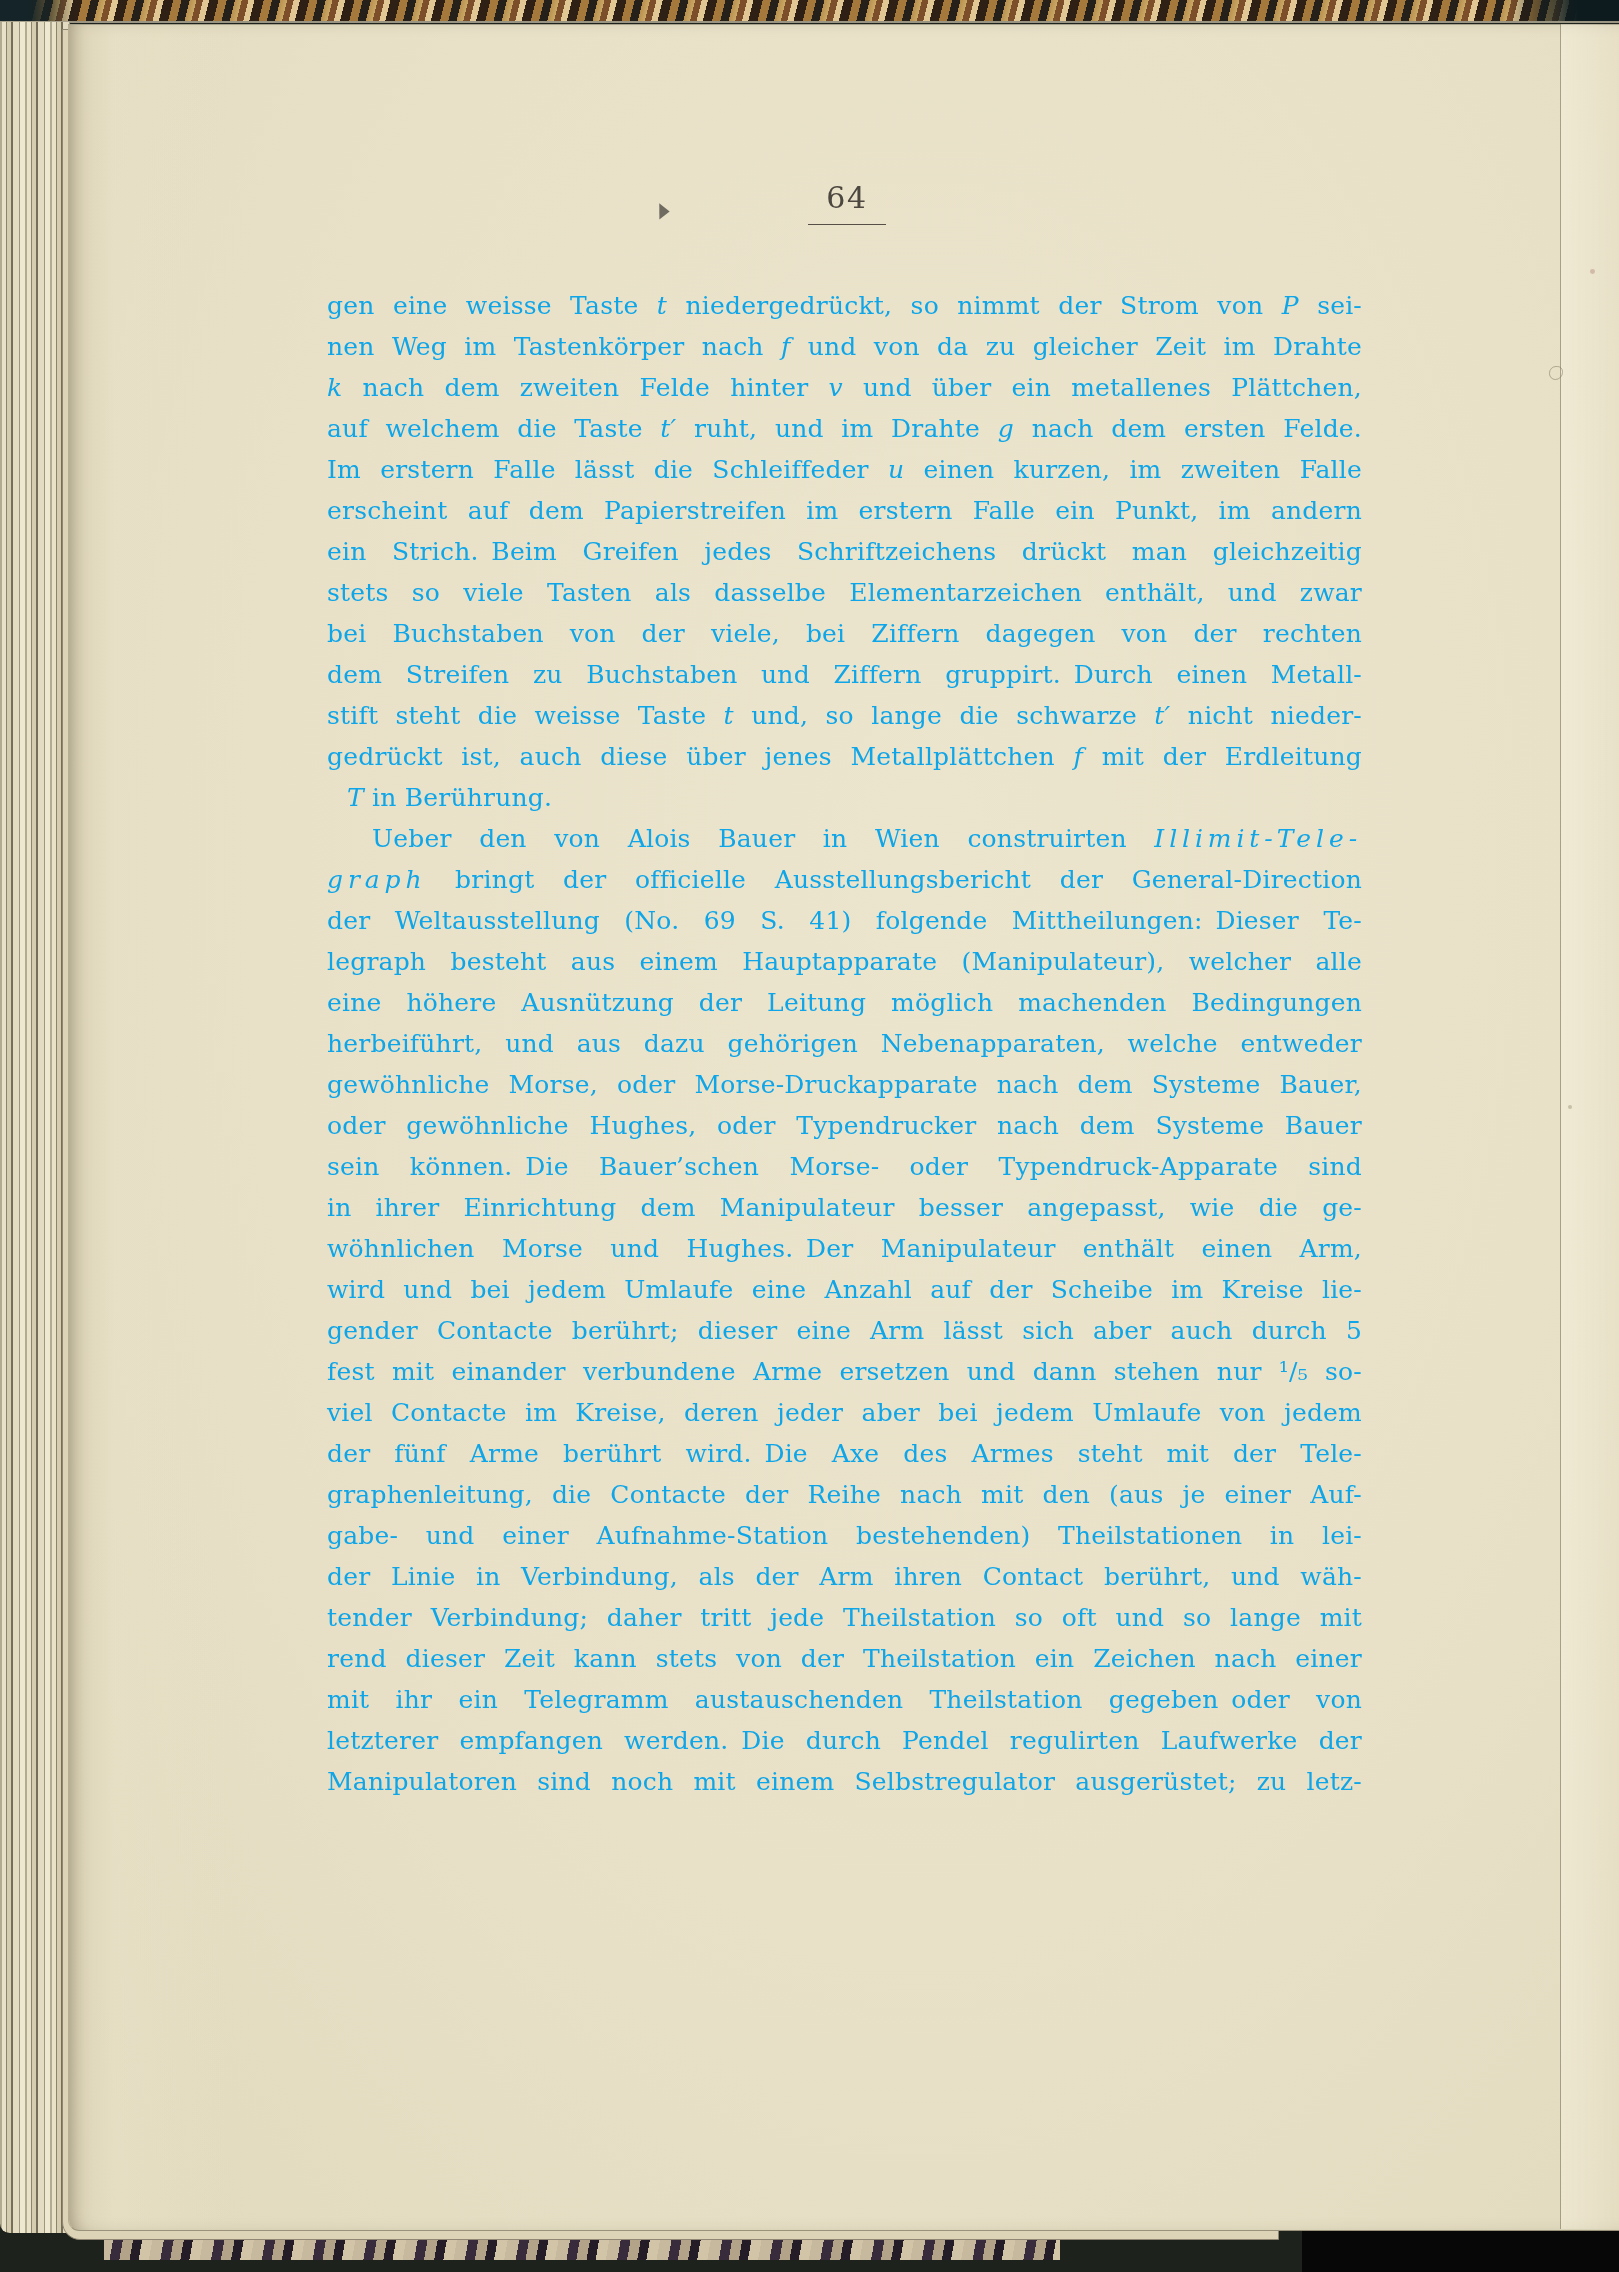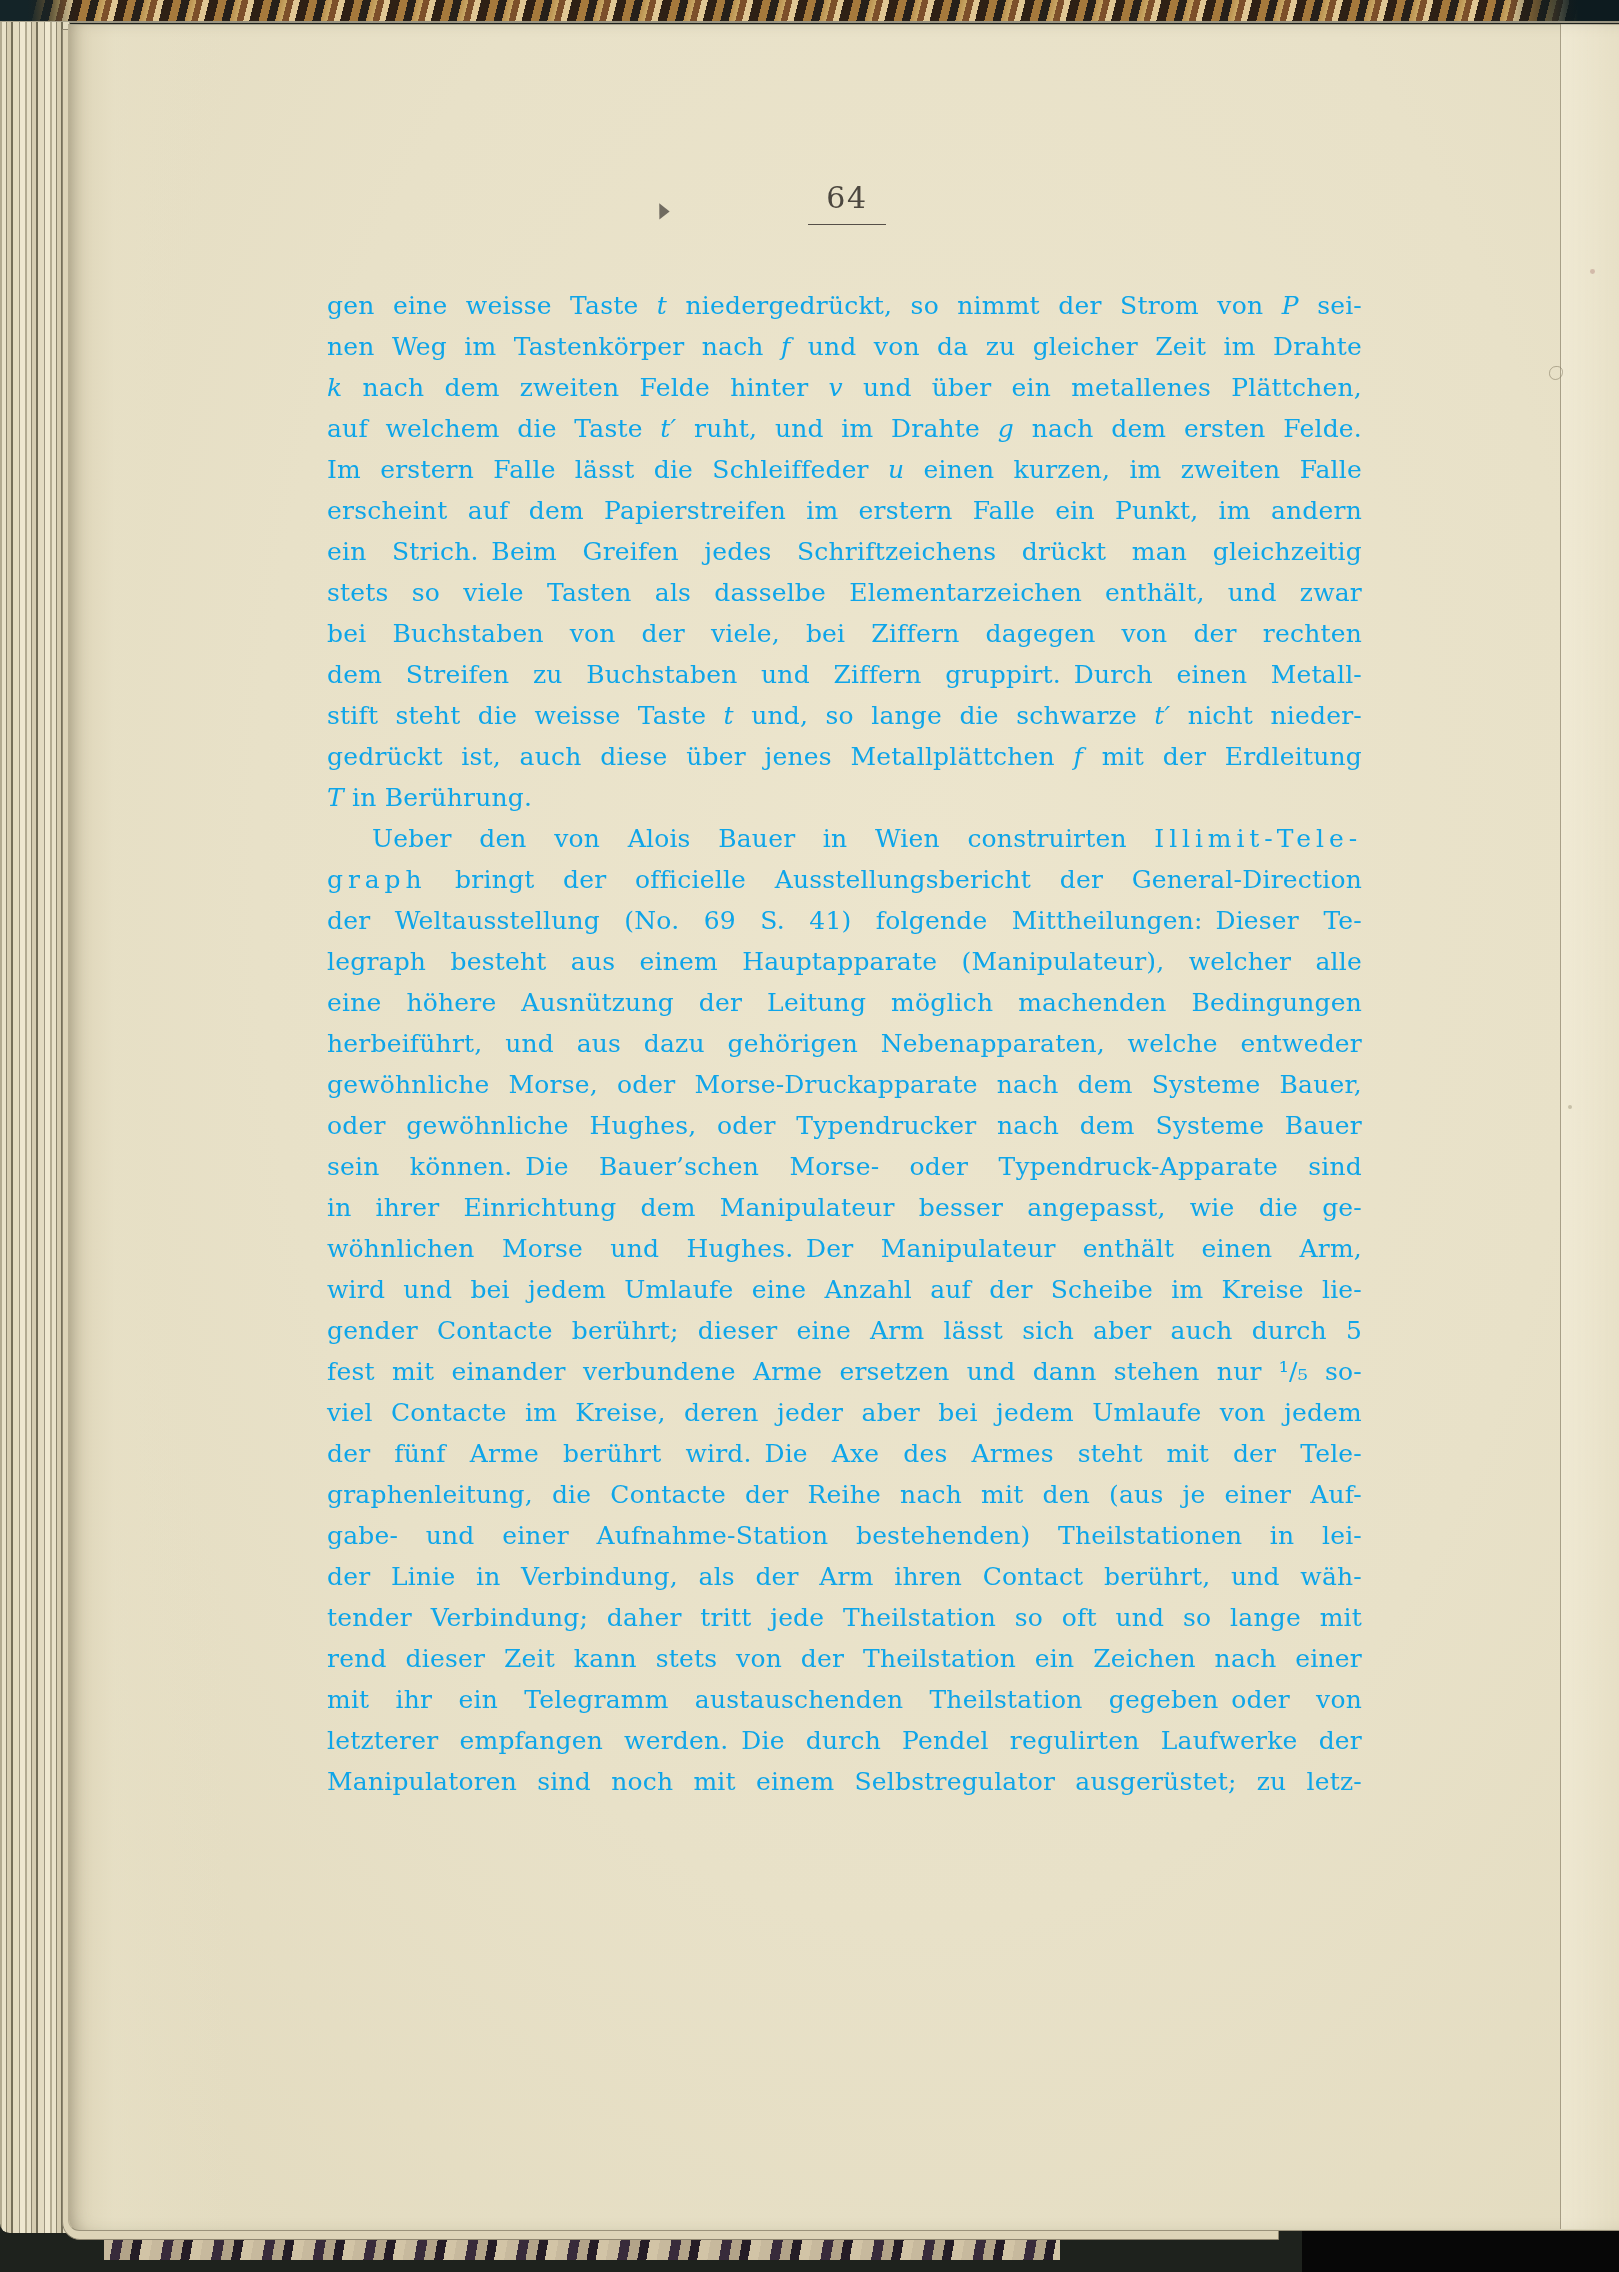--- a/index.html
+++ b/index.html
@@ -85,24 +85,24 @@
     padding-bottom:9.7px;border-bottom:1.6px solid #554f48;
   }
   .text-column{
     position:absolute;left:327px;top:285px;width:1035px;z-index:6;
     color:#0ea5e9;
   }
   .line{
     height:41px;line-height:41px;font-size:25px;letter-spacing:0.2px;
     text-align:justify;text-align-last:justify;white-space:normal;
   }
-  .line.para-end{text-align-last:left;}
+  .line.para-end{text-align-last:left;margin-left:20px;}
   .line.indent{padding-left:45px;}
   .it{font-style:italic;}
-  .sp{letter-spacing:4.9px;}
+  .sp{letter-spacing:4.9px;font-style:italic;}
 </style>
 </head>
 <body>
 
 <div class="top-band"></div>
 <div class="bottom-marble"></div>
 <div class="black-patch"></div>
 <div class="page-stack"></div>
 <div class="backing-sheet"></div>
 <div class="main-page"></div>

